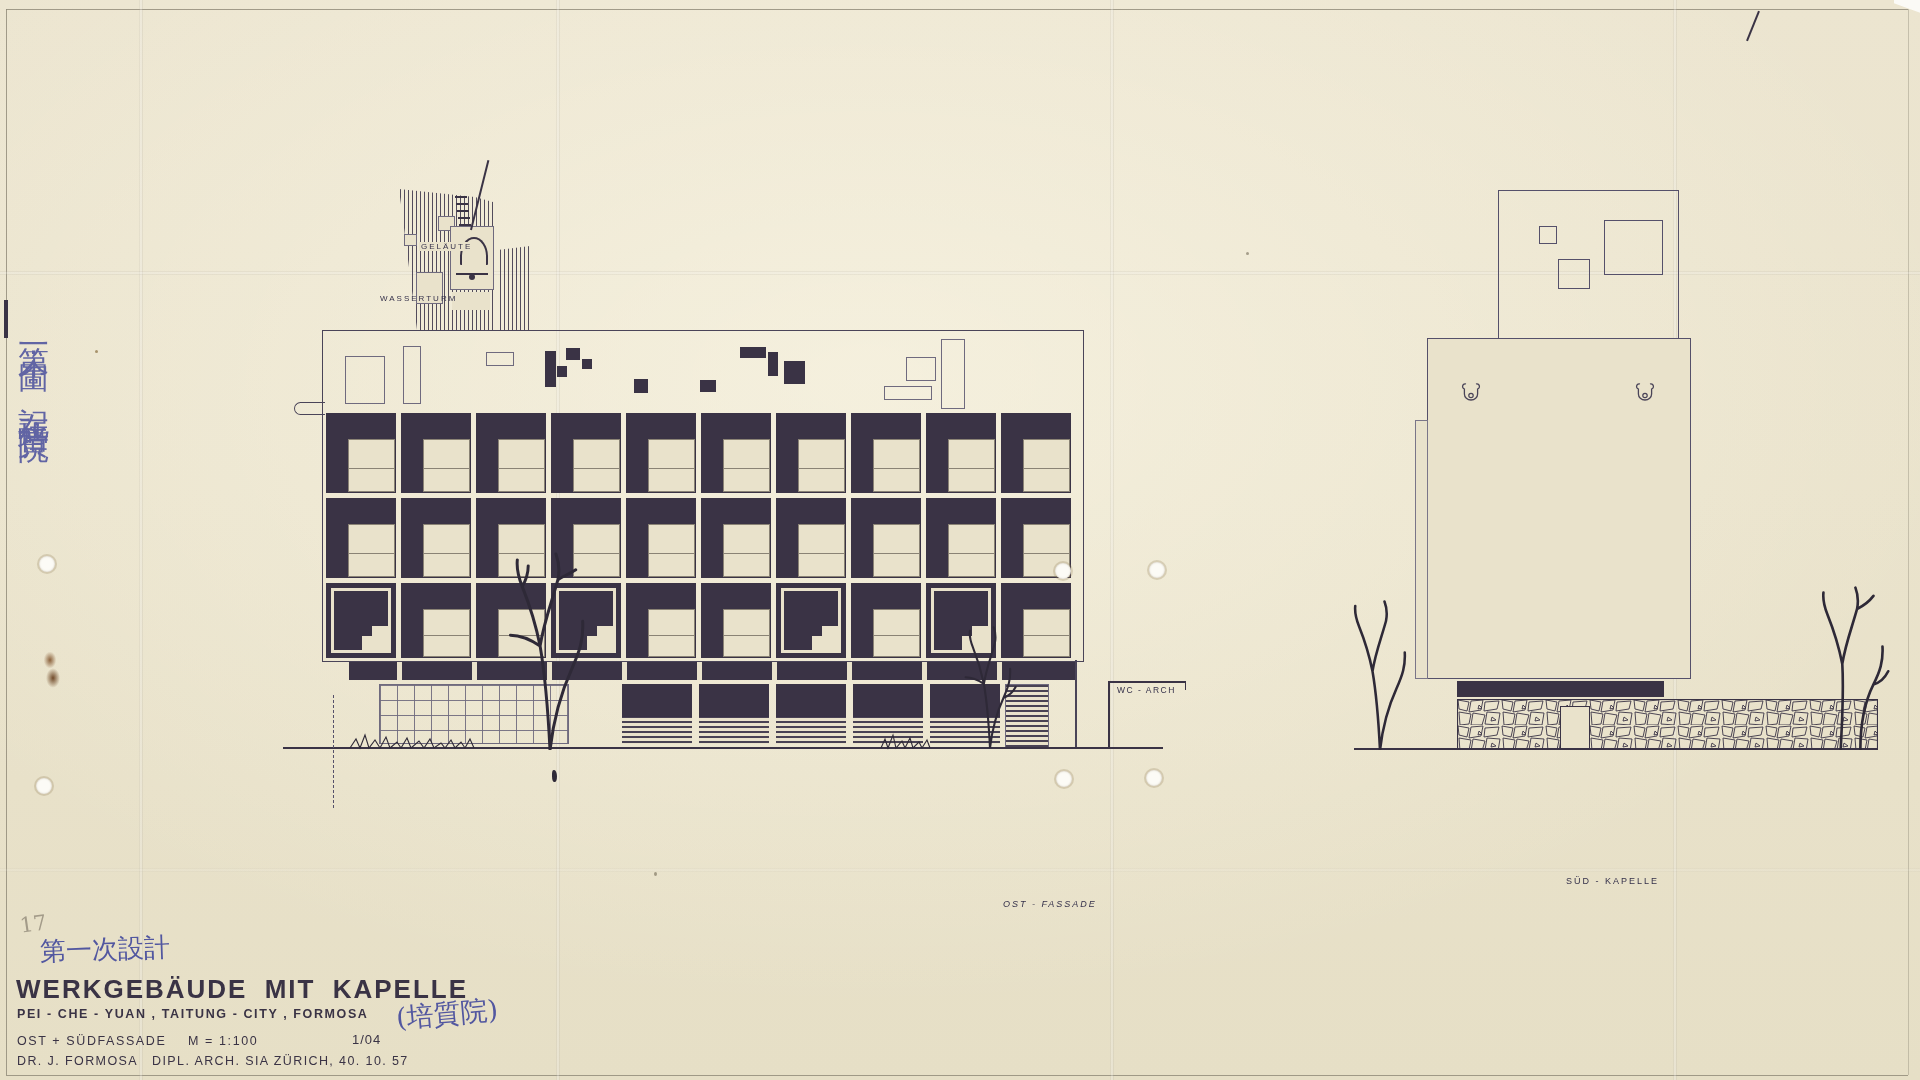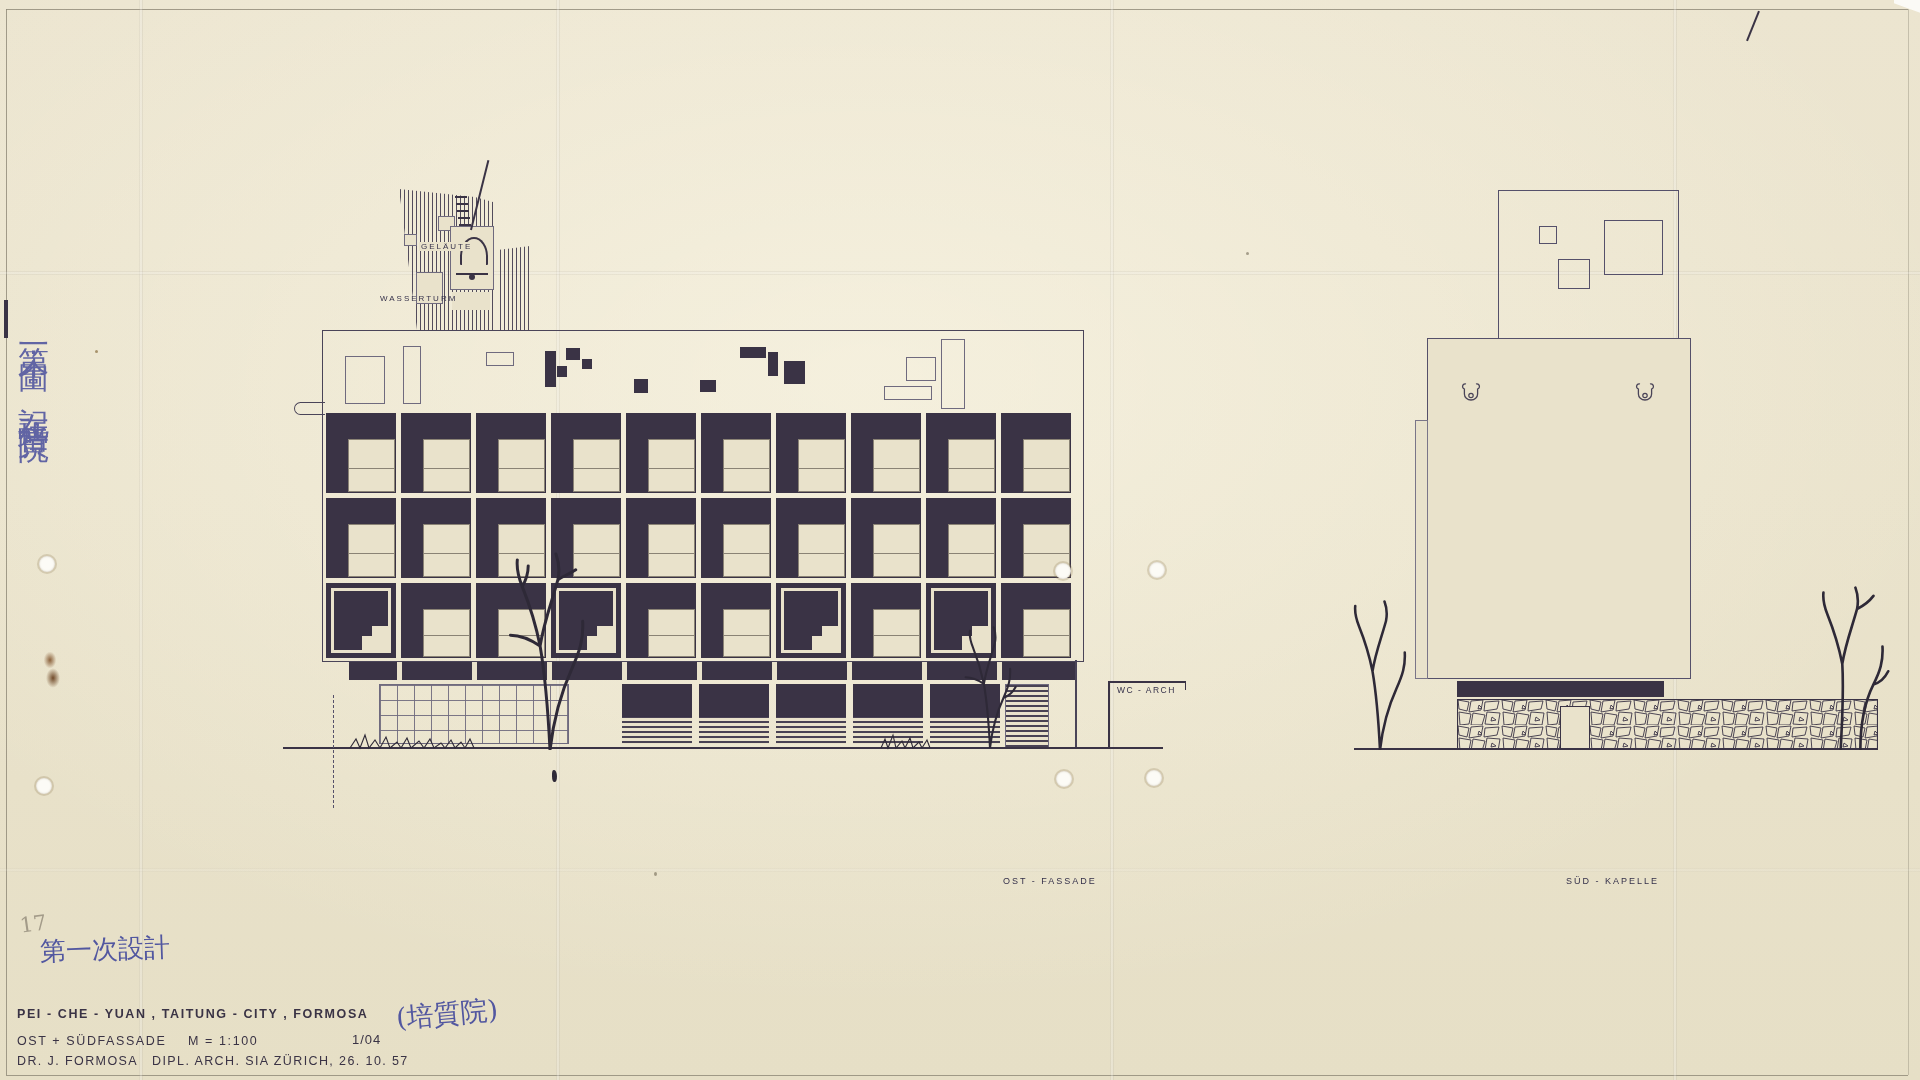--- a/index.html
+++ b/index.html
@@ -317,21 +317,21 @@
   <svg class="abs" style="left:500px;top:552px;" width="100" height="198" viewBox="0 0 100 200">
     <path d="M50 200 C48 160 46 130 40 95 M40 95 C36 75 30 55 22 35 M22 35 C18 25 16 18 17 8 M22 35 C26 28 28 22 28 14 M40 95 C44 70 52 50 58 28 M58 28 C60 18 59 10 56 2 M58 28 C64 24 70 22 76 18 M50 200 C54 165 62 140 72 118 M72 118 C80 100 84 88 83 70 M40 95 C30 88 20 84 10 84" fill="none" stroke="#2e2937" stroke-width="3" stroke-linecap="round"></path>
   </svg>
   <svg class="abs" style="left:940px;top:626px;" width="100" height="122" viewBox="0 0 100 200">
     <path d="M50 200 C48 160 46 130 40 95 M40 95 C36 75 30 55 22 35 M22 35 C18 25 16 18 17 8 M40 95 C44 70 52 50 58 28 M58 28 C60 18 59 10 56 2 M50 200 C54 165 62 140 72 118 M72 118 C80 100 84 88 83 70 M40 95 C30 88 20 84 10 84 M72 118 C82 114 88 108 92 100" fill="none" stroke="#2e2937" stroke-width="3.4" stroke-linecap="round"></path>
   </svg>
   <svg class="abs" style="left:878px;top:730px;" width="60" height="20" viewBox="0 0 60 20">
     <path d="M3 18 l4 -9 3 9 5 -13 3 13 6 -7 3 7 5 -10 3 10 6 -6 3 6 5 -8 3 8" fill="none" stroke="#2e2937" stroke-width="1.1"></path>
   </svg>
 
-  <div class="abs lbl" style="left:1003px;top:876px;">OST - FASSADE</div>
+  <div class="abs lbl" style="left:1003px;top:899px;font-style:italic;">OST - FASSADE</div>
 
   <div class="abs thin" style="left:1498px;top:190px;width:179px;height:153px;border-color:#55506a;"></div>
   <div class="abs" id="south-tower-squares" style="left:0;top:0;">
       <div class="outl" style="left: 1539px; top: 226px; width: 16px; height: 16px; border-color: rgb(85, 80, 106);"></div>
       <div class="outl" style="left: 1558px; top: 259px; width: 30px; height: 28px; border-color: rgb(85, 80, 106);"></div>
       <div class="outl" style="left: 1604px; top: 220px; width: 57px; height: 53px; border-color: rgb(85, 80, 106);"></div>
     </div>
 
   <div class="abs paperbg" style="left:1427px;top:338px;width:262px;height:339px;border:1.5px solid #55506a;"></div>
   <div class="abs thin paperbg" style="left:1415px;top:420px;width:11px;height:257px;border-color:#7a7588;"></div>
@@ -386,26 +386,27 @@
   <div class="abs hand vtext" style="left:18px;top:322px;height:410px;font-size:31px;opacity:.9;">第一个圖，記在培質院</div>
   <div class="abs" style="left:40px;top:650px;width:22px;height:42px;background:
          radial-gradient(9px 12px at 10px 10px, rgba(122,74,34,.85), rgba(122,74,34,0) 70%),
          radial-gradient(10px 14px at 13px 28px, rgba(100,58,24,.9), rgba(100,58,24,0) 70%);"></div>
 
   <div class="abs pencil" style="left:20px;top:912px;font-size:21px;transform:rotate(-8deg);font-family:'DejaVu Serif',serif;">17</div>
   <div class="abs hand" style="left:40px;top:932px;font-size:26px;transform:rotate(-2deg);">第一次設計</div>
   <div class="abs hand" style="left:396px;top:996px;font-size:27px;transform:rotate(-5deg);">(培質院)</div>
   <div class="abs" style="left:1752px;top:10px;width:2px;height:32px;background:#3a3345;transform:rotate(22deg);"></div>
 
+  <div class="abs ink" style="left:16px;top:974px;font-size:26px;font-weight:bold;letter-spacing:2px;word-spacing:8px;">WERKGEBÄUDE MIT KAPELLE</div>
   <div class="abs ink" style="left:17px;top:1007px;font-size:12.5px;letter-spacing:1.6px;font-weight:bold;">PEI - CHE - YUAN , TAITUNG - CITY , FORMOSA</div>
   <div class="abs ink" style="left:17px;top:1034px;font-size:12.5px;letter-spacing:1.6px;">OST + SÜDFASSADE</div>
   <div class="abs ink" style="left:188px;top:1034px;font-size:12.5px;letter-spacing:1.6px;">M = 1:100</div>
   <div class="abs ink" style="left:352px;top:1032px;font-size:13px;letter-spacing:1px;">1/04</div>
   <div class="abs ink" style="left:17px;top:1054px;font-size:12.5px;letter-spacing:1.4px;">DR. J. FORMOSA</div>
-  <div class="abs ink" style="left:152px;top:1054px;font-size:12.5px;letter-spacing:1.4px;">DIPL. ARCH. SIA ZÜRICH, 26. 10. 57</div>
+  <div class="abs ink" style="left:152px;top:1054px;font-size:12.5px;letter-spacing:1.4px;">DIPL. ARCH. SIA ZÜRICH, 40. 10. 57</div>
 
   <div class="abs hole" style="left:39px;top:556px;"></div>
   <div class="abs hole" style="left:36px;top:778px;"></div>
   <div class="abs hole" style="left:1055px;top:563px;"></div>
   <div class="abs hole" style="left:1149px;top:562px;"></div>
   <div class="abs hole" style="left:1056px;top:771px;"></div>
   <div class="abs hole" style="left:1146px;top:770px;"></div>
   <div class="abs" style="left:552px;top:770px;width:5px;height:12px;background:#2e2937;border-radius:40% 60% 50% 50%;"></div>
   <div class="abs" style="left:95px;top:350px;width:3px;height:3px;border-radius:50%;background:rgba(122,90,40,.6);"></div>
   <div class="abs" style="left:1246px;top:252px;width:3px;height:3px;border-radius:50%;background:rgba(90,80,60,.5);"></div>

